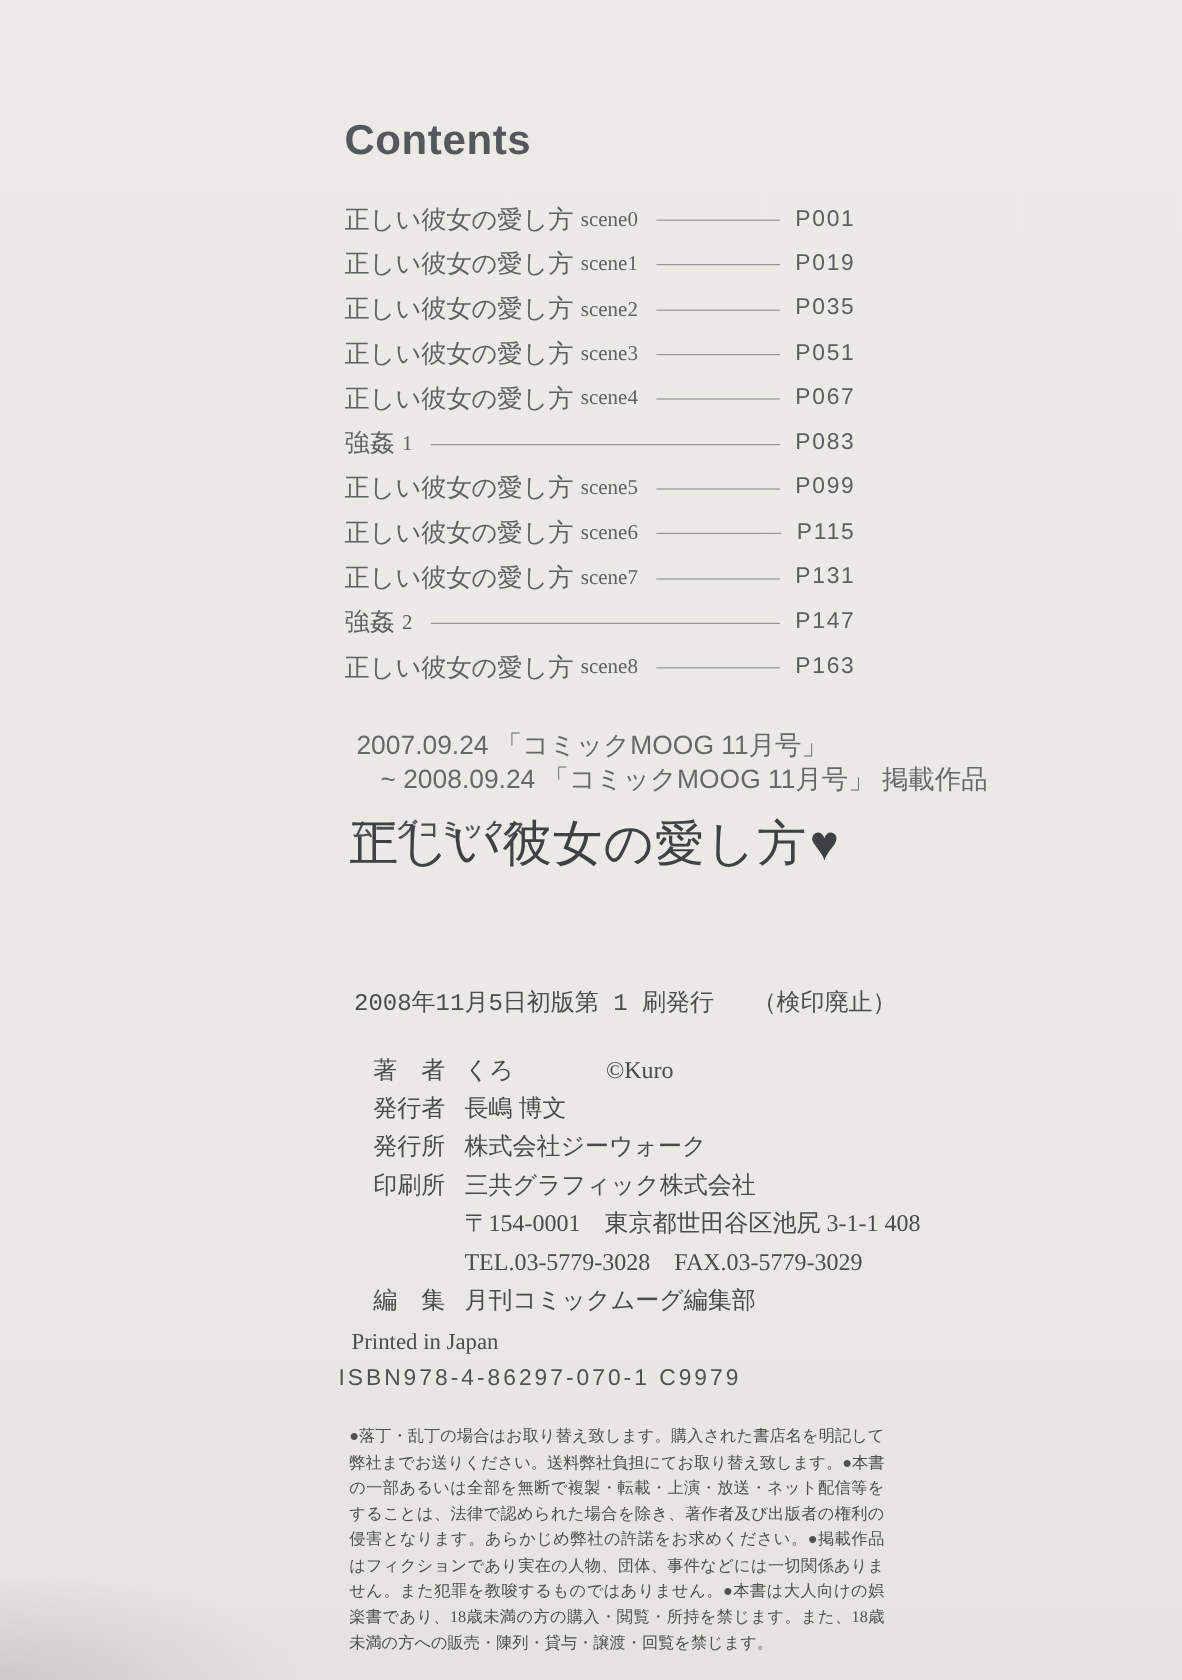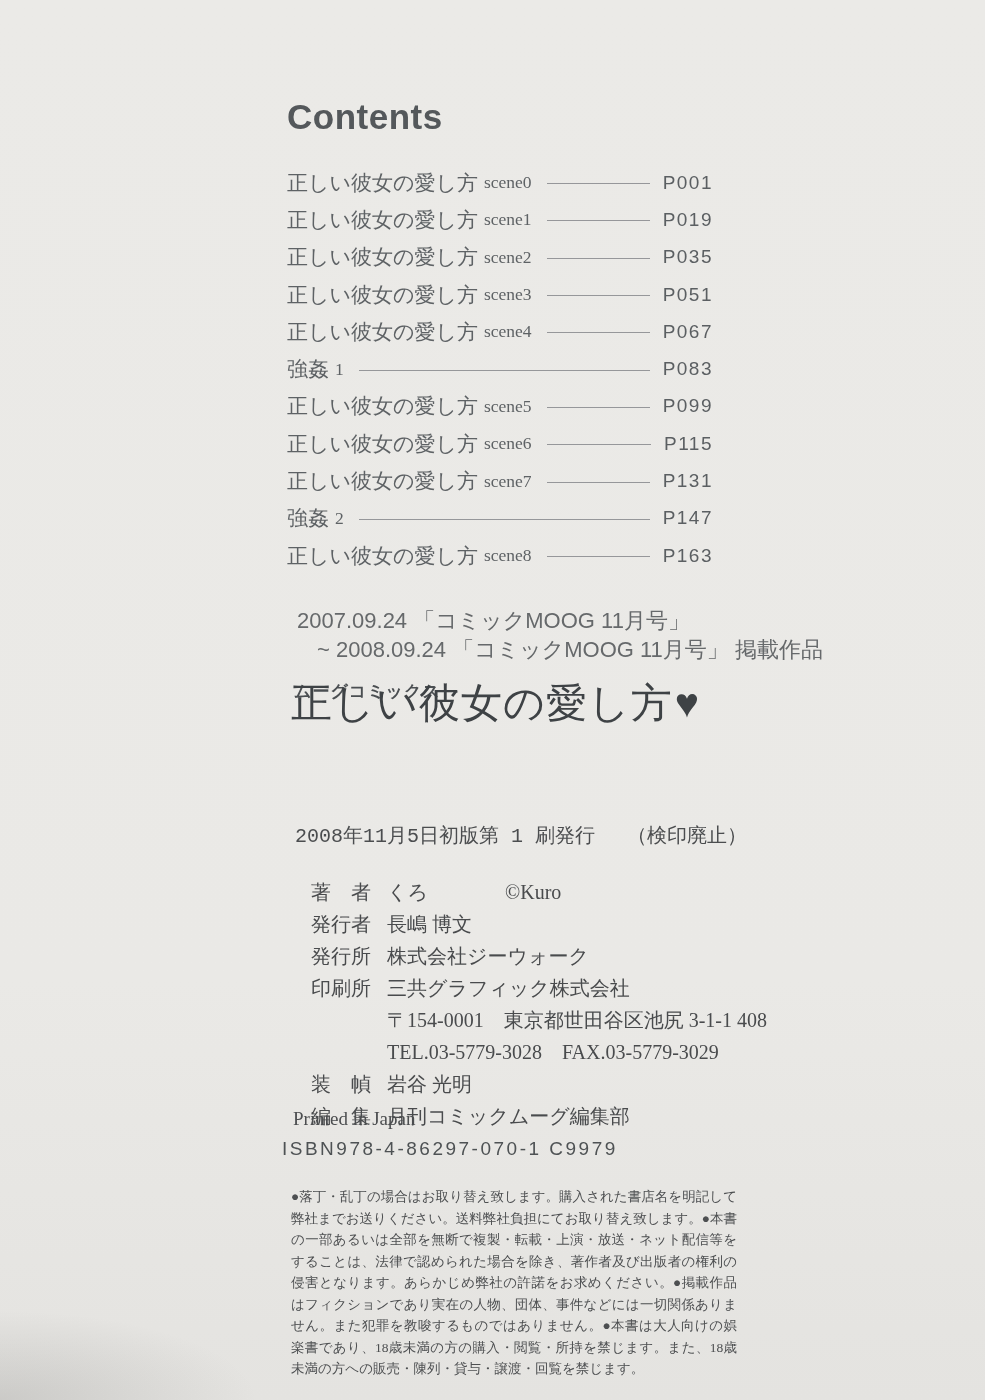--- a/index.html
+++ b/index.html
@@ -202,23 +202,20 @@
     <div class="colophon-row">
       <span class="colophon-label">印刷所</span><span class="colophon-value">三共グラフィック株式会社</span>
     </div>
     <div class="colophon-row">
       <span class="colophon-label"></span><span class="colophon-value">〒154-0001　東京都世田谷区池尻 3-1-1 408</span>
     </div>
     <div class="colophon-row">
       <span class="colophon-label"></span><span class="colophon-value">TEL.03-5779-3028　FAX.03-5779-3029</span>
     </div>
     <div class="colophon-row">
-      <span class="colophon-label">装　幀</span><span class="colophon-value">岩谷 光明</span>
-    </div>
-    <div class="colophon-row">
       <span class="colophon-label">編　集</span><span class="colophon-value">月刊コミックムーグ編集部</span>
     </div>
   </div>
 
   <div class="printed-in">Printed in Japan</div>
 
   <div class="isbn-line">ISBN978-4-86297-070-1 C9979</div>
 
   <div class="legal-text">●落丁・乱丁の場合はお取り替え致します。購入された書店名を明記して弊社までお送りください。送料弊社負担にてお取り替え致します。●本書の一部あるいは全部を無断で複製・転載・上演・放送・ネット配信等をすることは、法律で認められた場合を除き、著作者及び出版者の権利の侵害となります。あらかじめ弊社の許諾をお求めください。●掲載作品はフィクションであり実在の人物、団体、事件などには一切関係ありません。また犯罪を教唆するものではありません。●本書は大人向けの娯楽書であり、18歳未満の方の購入・閲覧・所持を禁じます。また、18歳未満の方への販売・陳列・貸与・譲渡・回覧を禁じます。</div>
 

